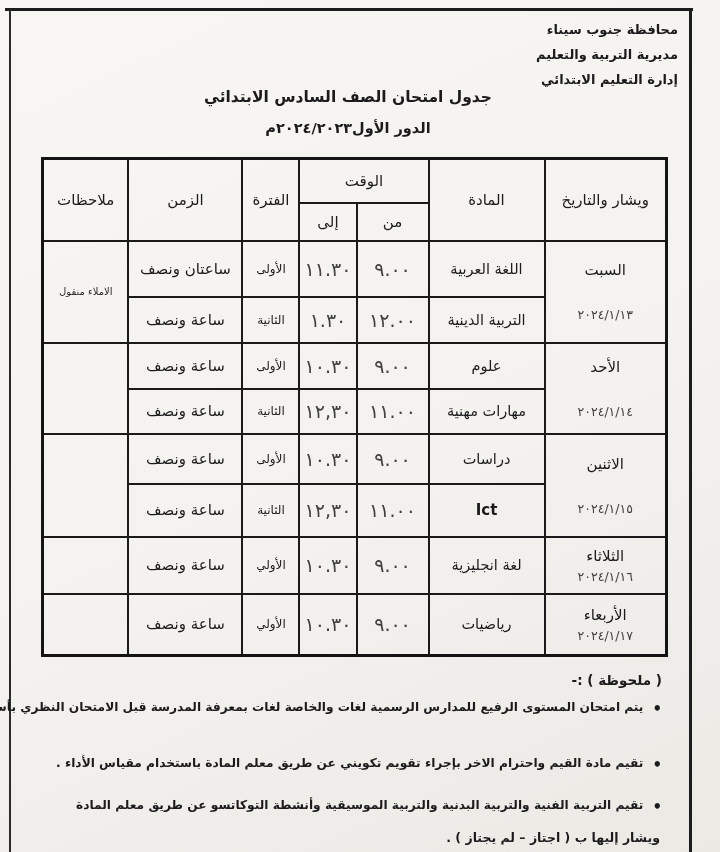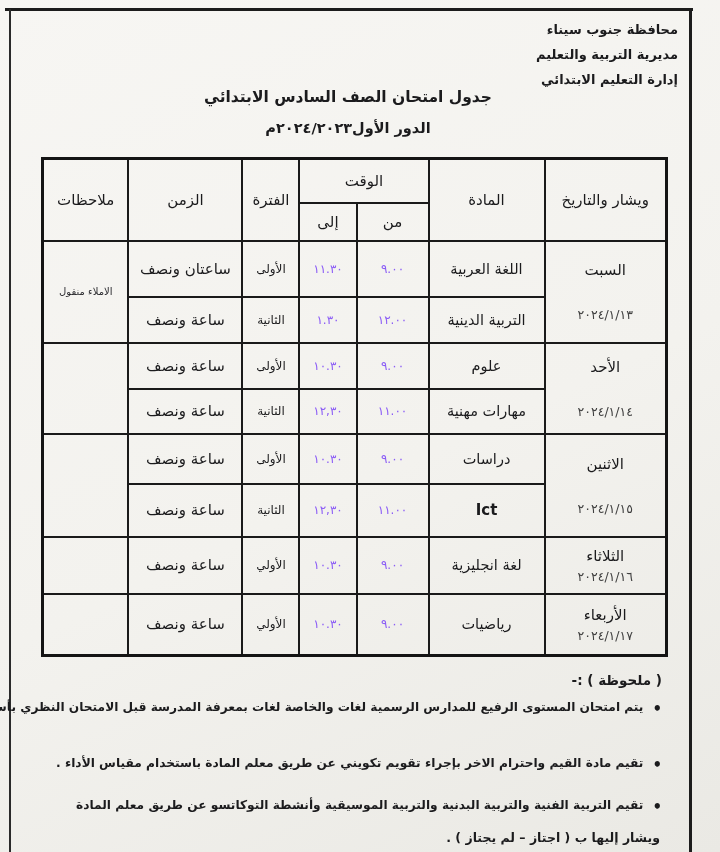--- a/index.html
+++ b/index.html
@@ -38,21 +38,21 @@
   .schedule th{font-size:15px;margin-left:8px;}
   tr.r1{height:56px;} tr.r2{height:46px;} tr.r3{height:46px;} tr.r4{height:45px;}
   tr.r5{height:50px;} tr.r6{height:53px;} tr.r7{height:57px;} tr.r8{height:62px;}
 
   .day-wrap{display:flex;flex-direction:column;align-items:center;gap:28px;}
   .day-wrap.single{gap:4px;}
   .day-name{font-size:15px;}
   .day-date{font-size:12.5px;letter-spacing:1.5px;color:#404040;}
   td.subject{font-size:14.5px;}
   td.subject.latin{font-weight:bold;font-size:15px;}
-  td.time{font-size:12px;letter-spacing:2px;color:#8b5cf6;}
+  td.time{font-size:19px;letter-spacing:2px;color:#404040;}
   td.period{font-size:12px;}
   td.duration{font-size:15px;}
   td.note{font-size:10px;color:#2b2b2f;}
 
   
   .footer{position:absolute;top:672px;right:58px;left:20px;font-weight:bold;}
   .f-line{position:absolute;right:0;white-space:nowrap;}
   .f-label{top:0;font-size:13.5px;}
   .f-bullet{display:flex;align-items:flex-start;gap:9px;font-size:12.2px;}
   .f-bullet .dot{font-size:15px;line-height:1.2;}

